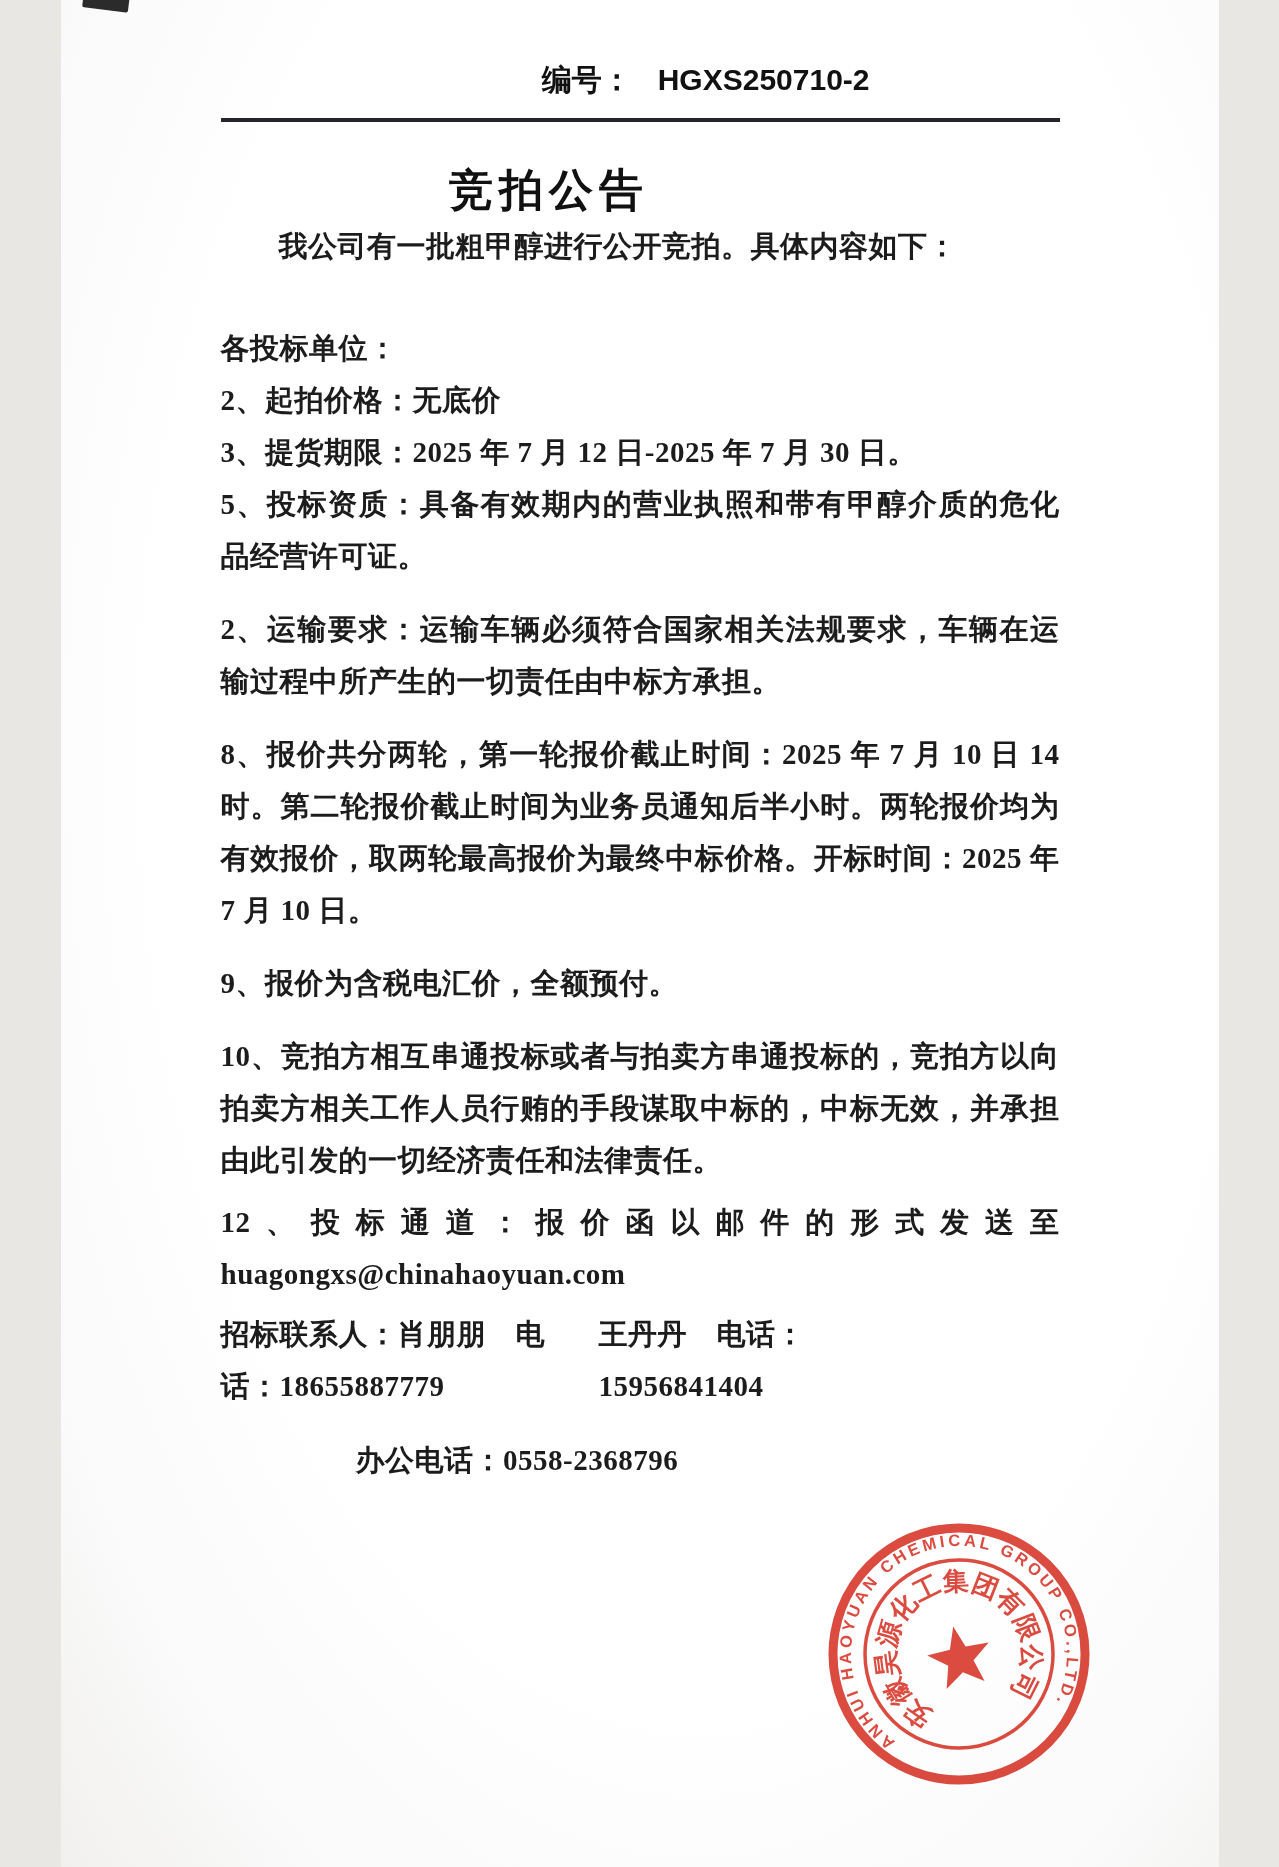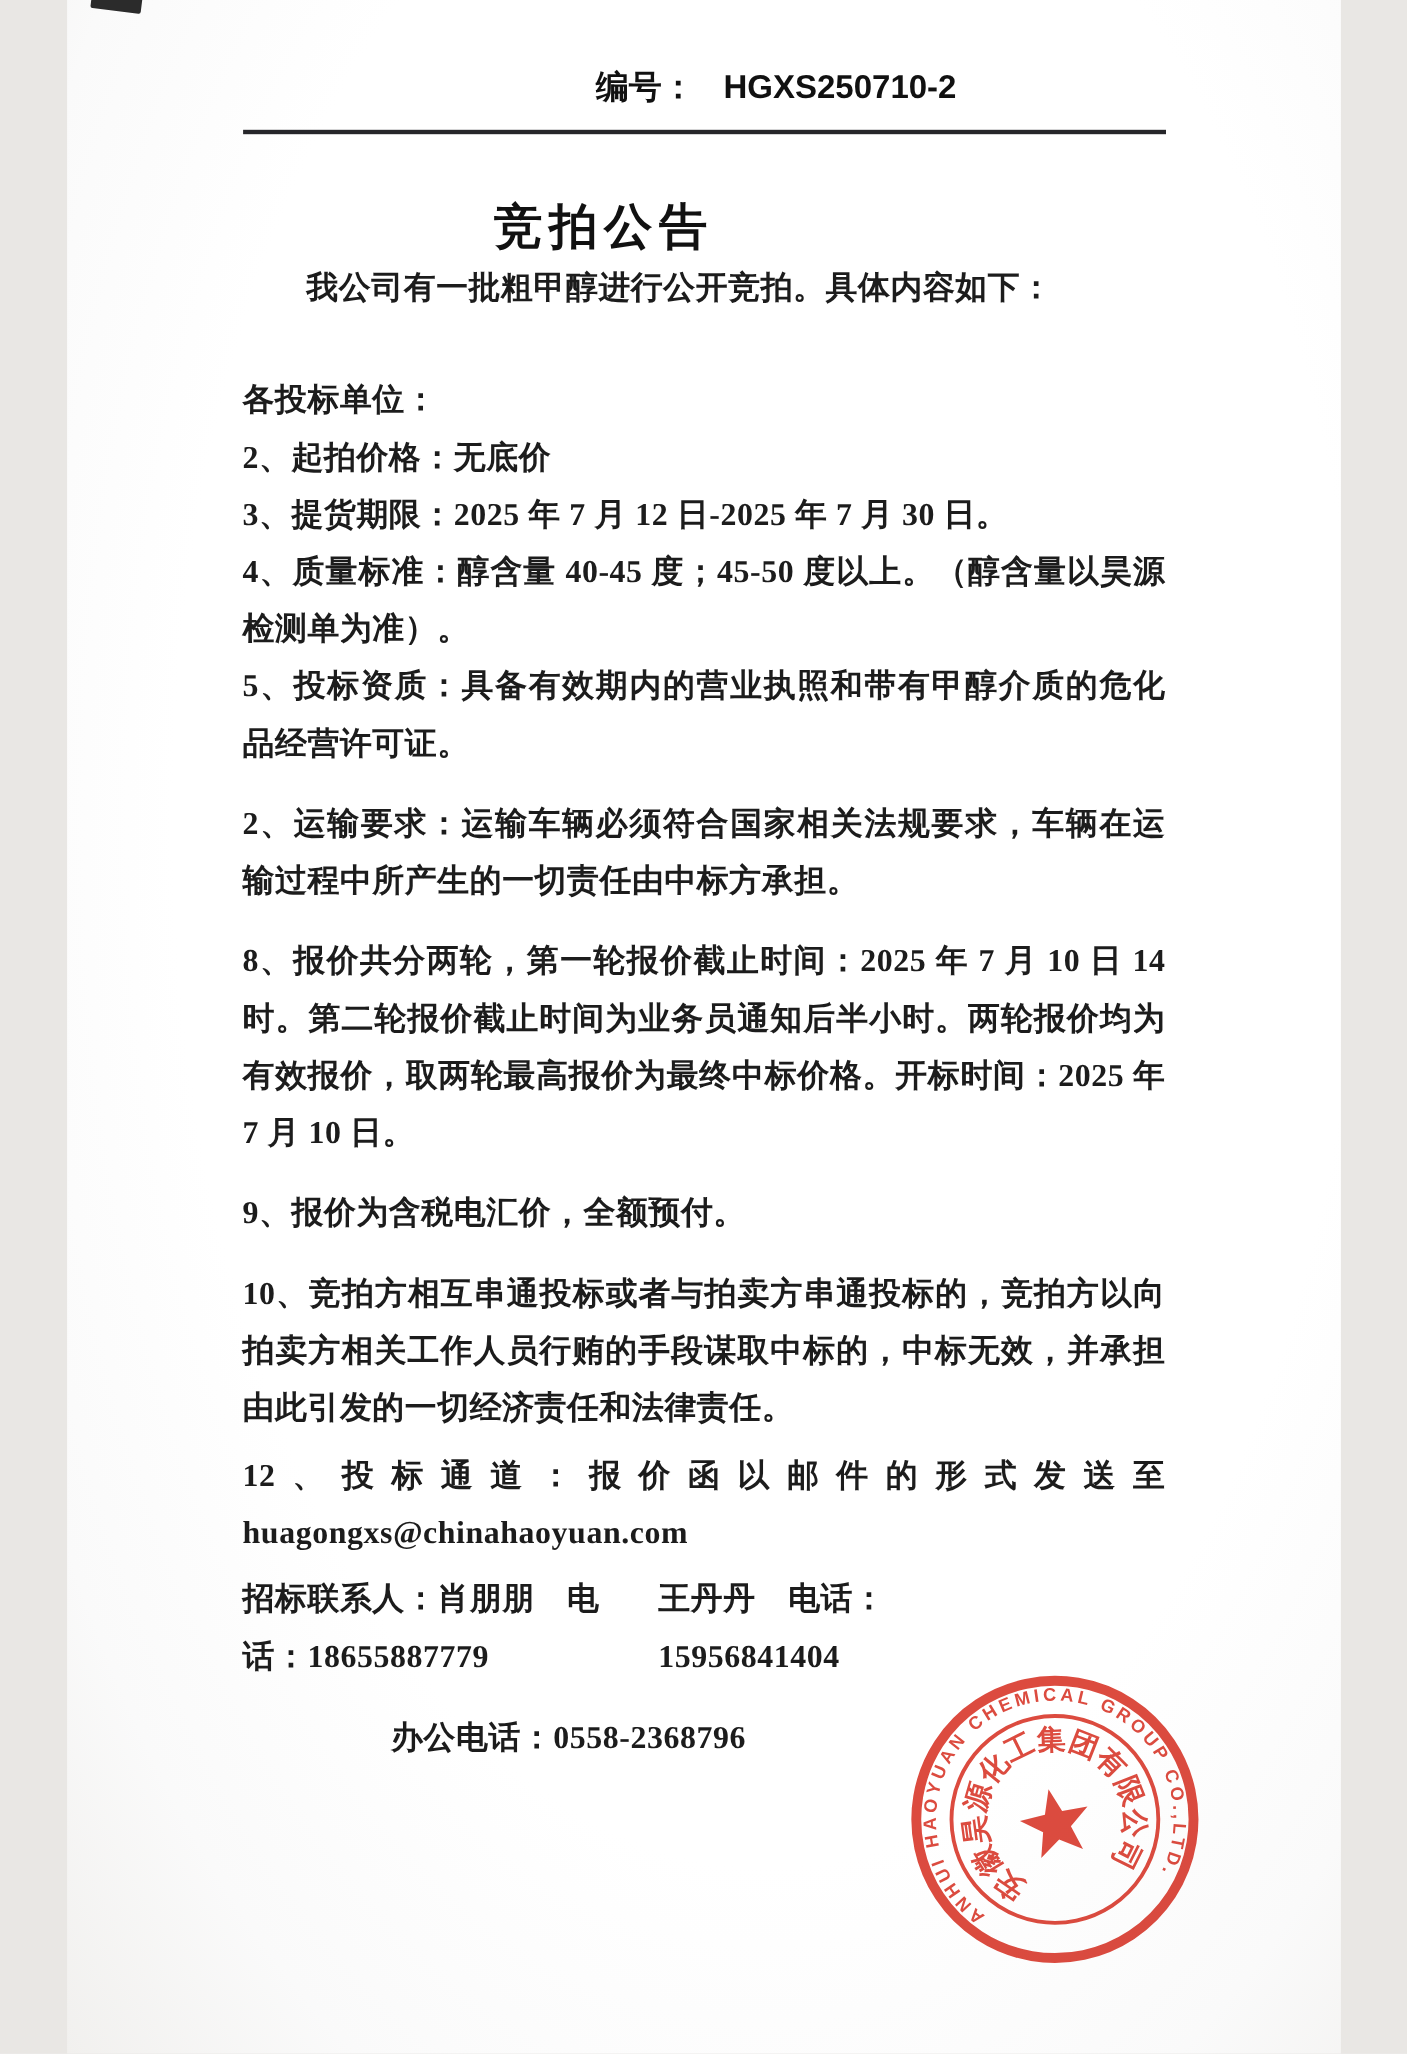--- a/index.html
+++ b/index.html
@@ -23,21 +23,21 @@
     text-align:right;padding-right:190px;
     font-family:"Liberation Sans","DejaVu Sans",sans-serif;
     font-weight:bold;font-size:30px;line-height:36px;color:#111;
   }
   .doc-number .spacer{display:inline-block;width:26px;}
   .rule{
     margin-top:20px;height:0;border-bottom:4px solid #26262a;
   }
   .title{
     position:relative;left:-91px;
-    margin:56px 0 0 0;text-align:center;
+    margin:40px 0 0 0;text-align:center;
     font-size:44px;font-weight:bold;letter-spacing:6px;line-height:58px;color:#111;
   }
   p{margin:0;}
   .body-text{font-size:29px;line-height:52px;font-weight:600;letter-spacing:0.5px;}
   .salutation{margin-top:50px;}
   .intro{text-indent:2em;}
   .item{text-align:justify;}
   .gap{margin-top:21px;}
   .gap-sm{margin-top:10px;}
   .contact-row{
@@ -67,21 +67,20 @@
 
     <div class="rule"></div>
 
     <h1 class="title">竞拍公告</h1>
 
     <p class="body-text intro">我公司有一批粗甲醇进行公开竞拍。具体内容如下：</p>
     <p class="body-text salutation">各投标单位：</p>
 
     <p class="body-text item">2、起拍价格：无底价</p>
     <p class="body-text item">3、提货期限：2025 年 7 月 12 日-2025 年 7 月 30 日。</p>
-    <p class="body-text item">4、质量标准：醇含量 40-45 度；45-50 度以上。（醇含量以昊源检测单为准）。</p>
     <p class="body-text item">5、投标资质：具备有效期内的营业执照和带有甲醇介质的危化品经营许可证。</p>
     <p class="body-text item gap">2、运输要求：运输车辆必须符合国家相关法规要求，车辆在运输过程中所产生的一切责任由中标方承担。</p>
     <p class="body-text item gap">8、报价共分两轮，第一轮报价截止时间：2025 年 7 月 10 日 14 时。第二轮报价截止时间为业务员通知后半小时。两轮报价均为有效报价，取两轮最高报价为最终中标价格。开标时间：2025 年 7 月 10 日。</p>
     <p class="body-text item gap">9、报价为含税电汇价，全额预付。</p>
     <p class="body-text item gap">10、竞拍方相互串通投标或者与拍卖方串通投标的，竞拍方以向拍卖方相关工作人员行贿的手段谋取中标的，中标无效，并承担由此引发的一切经济责任和法律责任。</p>
     <p class="body-text item gap-sm">12、投标通道：报价函以邮件的形式发送至 huagongxs@chinahaoyuan.com</p>
 
     <div class="body-text contact-row">
       <span>招标联系人：肖朋朋　电话：18655887779</span>
       <span class="contact-right">王丹丹　电话：15956841404</span>

